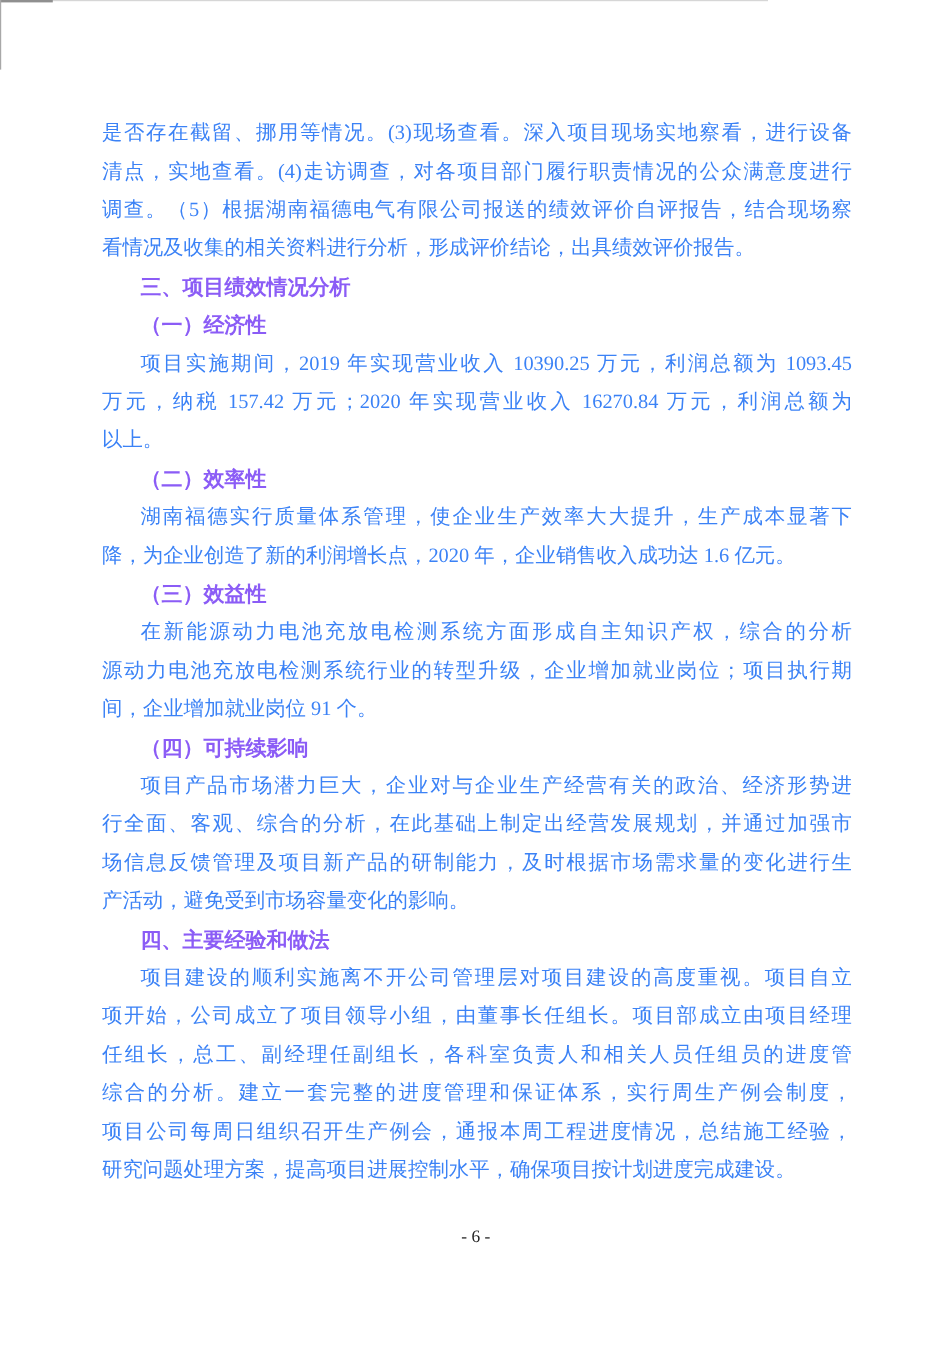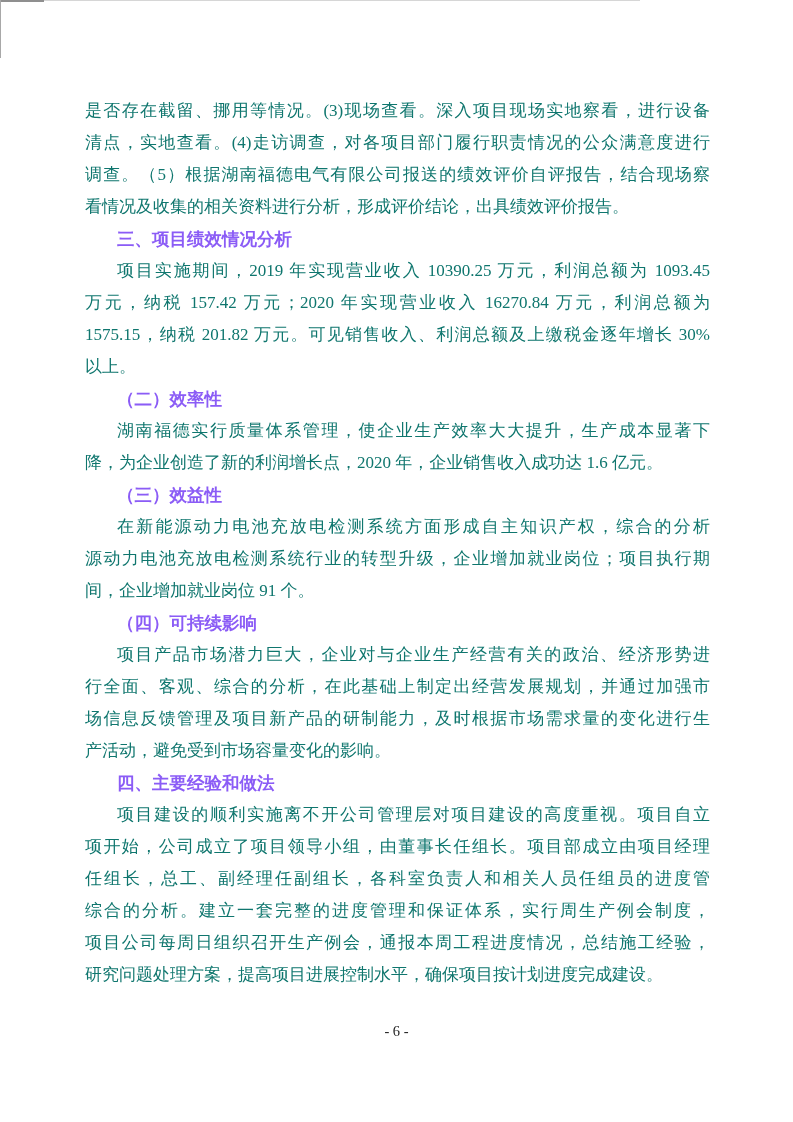--- a/index.html
+++ b/index.html
@@ -36,21 +36,21 @@
 
   .t-line {
     font-family: "Liberation Serif", "DejaVu Serif", serif;
     font-size: 17px;
     height: 32px;
     line-height: 32px;
     text-align: justify;
     text-align-last: justify;
     overflow: hidden;
     white-space: normal;
-    color: #0f766e;
+    color: #3b82f6;
   }
   .t-line.is-last {
     text-align: right;
     text-align-last: left;
   }
   .t-line.is-indent {
     text-indent: 32px;
   }
 
   .t-heading {
@@ -85,23 +85,23 @@
   <div class="edge-top-dark"></div>
   <div class="edge-left"></div>
 
   <div class="content">
 
   <div class="t-line">是否存在截留、挪用等情况。(3)现场查看。深入项目现场实地察看，进行设备</div>
       <div class="t-line">清点，实地查看。(4)走访调查，对各项目部门履行职责情况的公众满意度进行</div>
       <div class="t-line">调查。（5）根据湖南福德电气有限公司报送的绩效评价自评报告，结合现场察</div>
       <div class="t-line is-last">看情况及收集的相关资料进行分析，形成评价结论，出具绩效评价报告。</div>
       <div class="t-line t-heading">三、项目绩效情况分析</div>
+      <div class="t-line t-heading">（一）经济性</div>
       <div class="t-line is-indent">项目实施期间，2019 年实现营业收入 10390.25 万元，利润总额为 1093.45</div>
       <div class="t-line">万元，纳税 157.42 万元；2020 年实现营业收入 16270.84 万元，利润总额为</div>
-      <div class="t-line">1575.15，纳税 201.82 万元。可见销售收入、利润总额及上缴税金逐年增长 30%</div>
       <div class="t-line is-last">以上。</div>
       <div class="t-line t-heading">（二）效率性</div>
       <div class="t-line is-indent">湖南福德实行质量体系管理，使企业生产效率大大提升，生产成本显著下</div>
       <div class="t-line is-last">降，为企业创造了新的利润增长点，2020 年，企业销售收入成功达 1.6 亿元。</div>
       <div class="t-line t-heading">（三）效益性</div>
       <div class="t-line is-indent">在新能源动力电池充放电检测系统方面形成自主知识产权，综合的分析</div>
       <div class="t-line">源动力电池充放电检测系统行业的转型升级，企业增加就业岗位；项目执行期</div>
       <div class="t-line is-last">间，企业增加就业岗位 91 个。</div>
       <div class="t-line t-heading">（四）可持续影响</div>
       <div class="t-line is-indent">项目产品市场潜力巨大，企业对与企业生产经营有关的政治、经济形势进</div>

